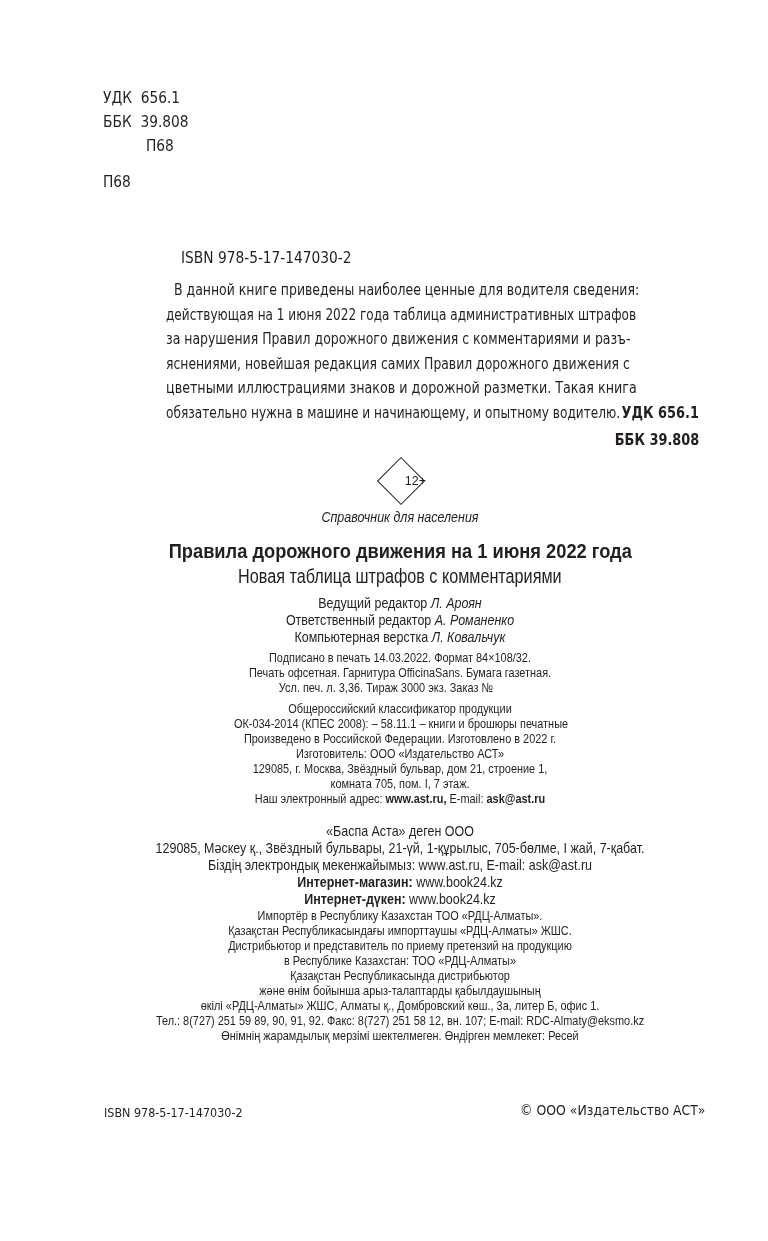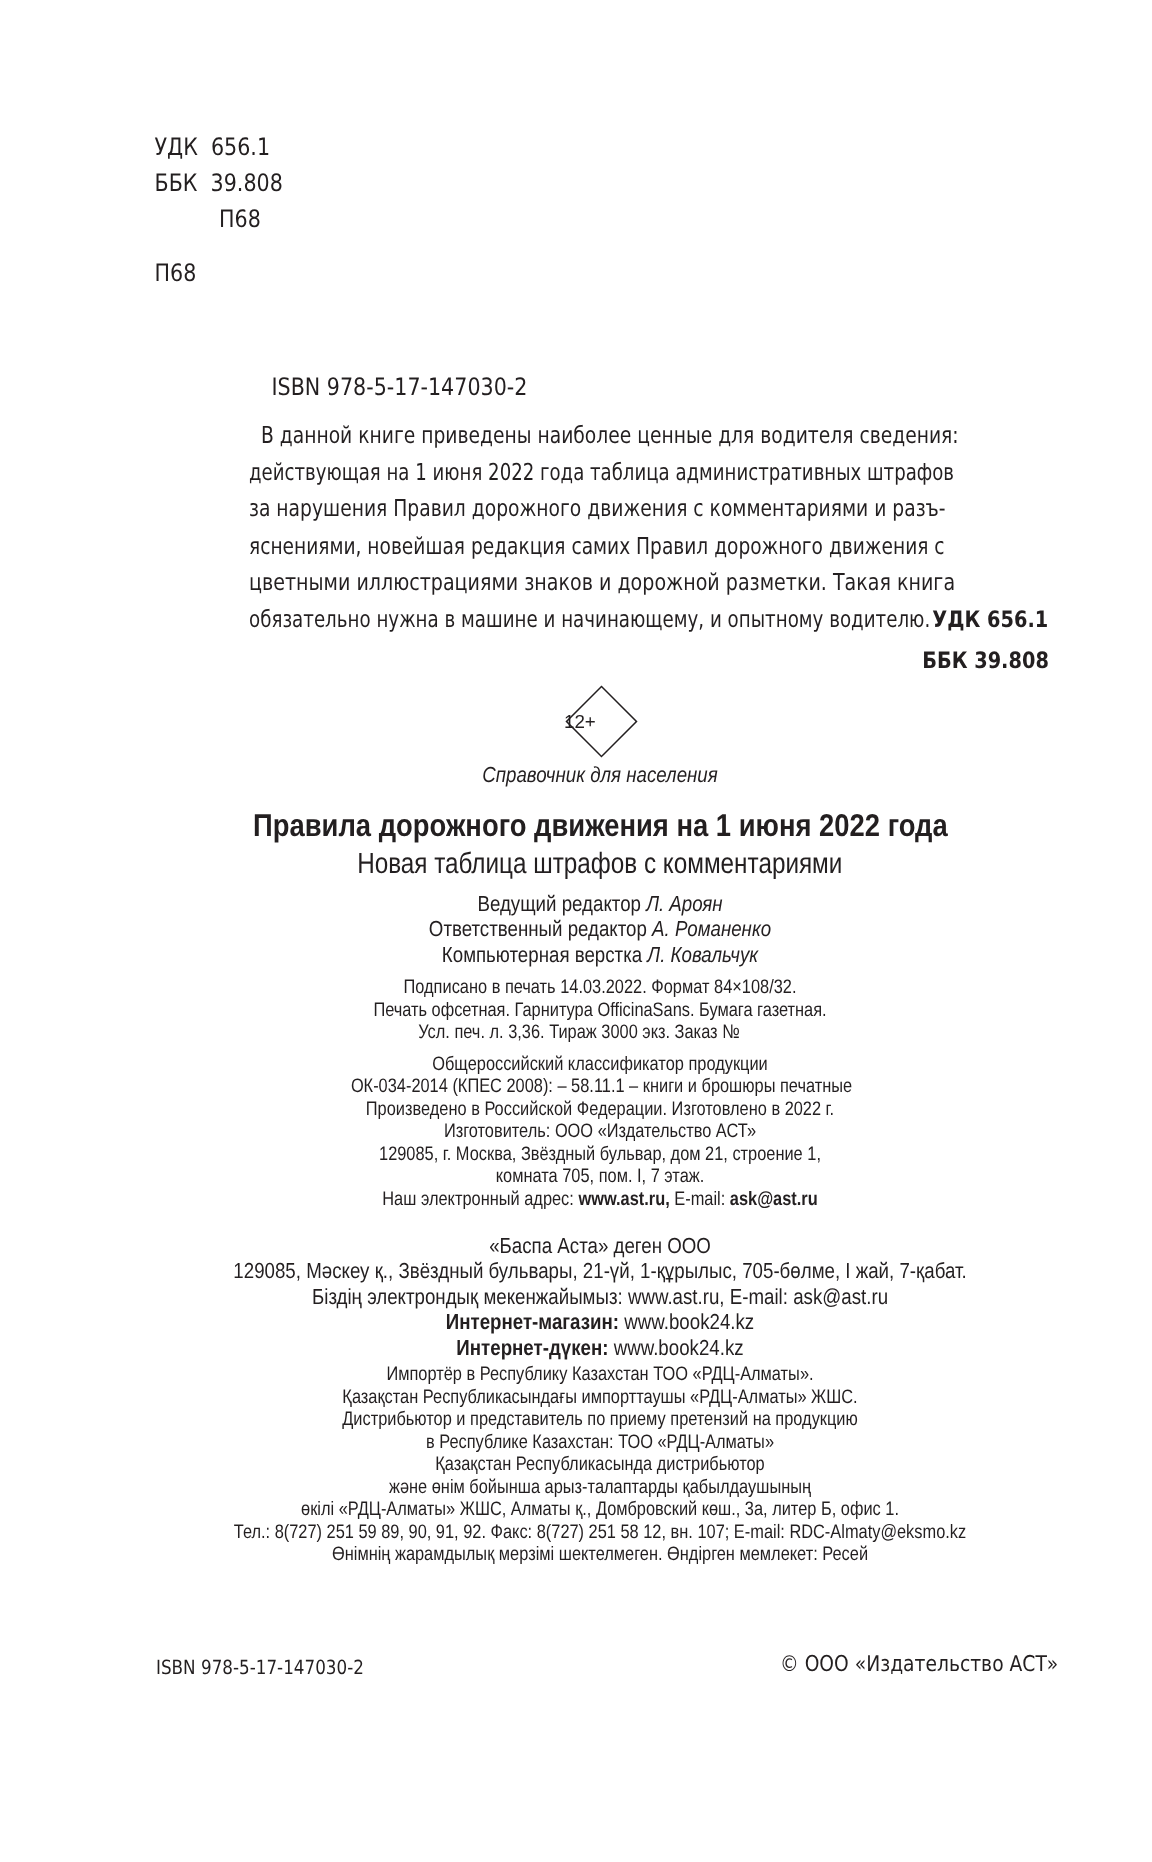--- a/index.html
+++ b/index.html
@@ -14,21 +14,21 @@
     .biblio { position: absolute; left: 166px; top: 170px; width: 533px; font-size: 15.6px; line-height: 24px; }
     .biblio-line { display: block; white-space: nowrap; transform-origin: left center; }
     .biblio-tag { position: absolute; left: 103px; top: 170px; font-size: 16px; line-height: 24px; transform: scaleX(0.86); transform-origin: left center; }
     .isbn-top { left: 181px; top: 246px; font-size: 16px; line-height: 24px; transform: scaleX(0.86); transform-origin: left center; }
     .annot { position: absolute; left: 166px; top: 278px; width: 533px; font-size: 15.6px; line-height: 24.5px; }
     .annot-line { display: block; white-space: nowrap; transform-origin: left center; }
     .annot-code { position: absolute; right: 69px; font-family: "DejaVu Sans", sans-serif; font-weight: bold; font-size: 15px; transform: scaleX(0.86); transform-origin: right center; }
 
     
     .badge { position: absolute; left: 384px; top: 464px; width: 34px; height: 34px; border: 1.3px solid #231f20; transform: rotate(45deg); box-sizing: border-box; }
-    .badge-text { position: absolute; left: 376px; top: 471px; width: 50px; text-align: left; font-size: 12.5px; line-height: 20px; }
+    .badge-text { position: absolute; left: 376px; top: 471px; width: 50px; text-align: right; font-size: 12.5px; line-height: 20px; }
 
     
     .center { position: absolute; left: 0; width: 800px; text-align: center; white-space: nowrap; }
     .series { top: 509px; font-style: italic; font-size: 14.5px; transform: scaleX(0.86); transform-origin: 400px center; }
     .book-title { top: 539px; font-weight: bold; font-size: 21px; transform: scaleX(0.87); transform-origin: 402px center; }
     .book-sub { top: 565px; font-size: 19.5px; transform: scaleX(0.83); transform-origin: 399px center; }
     .credit { font-size: 14.5px; transform: scaleX(0.86); transform-origin: 400px center; }
     .credit i { font-style: italic; }
     .small { font-size: 13px; line-height: 15px; transform: scaleX(0.84); transform-origin: 400px center; }
     .small b { font-weight: bold; }

